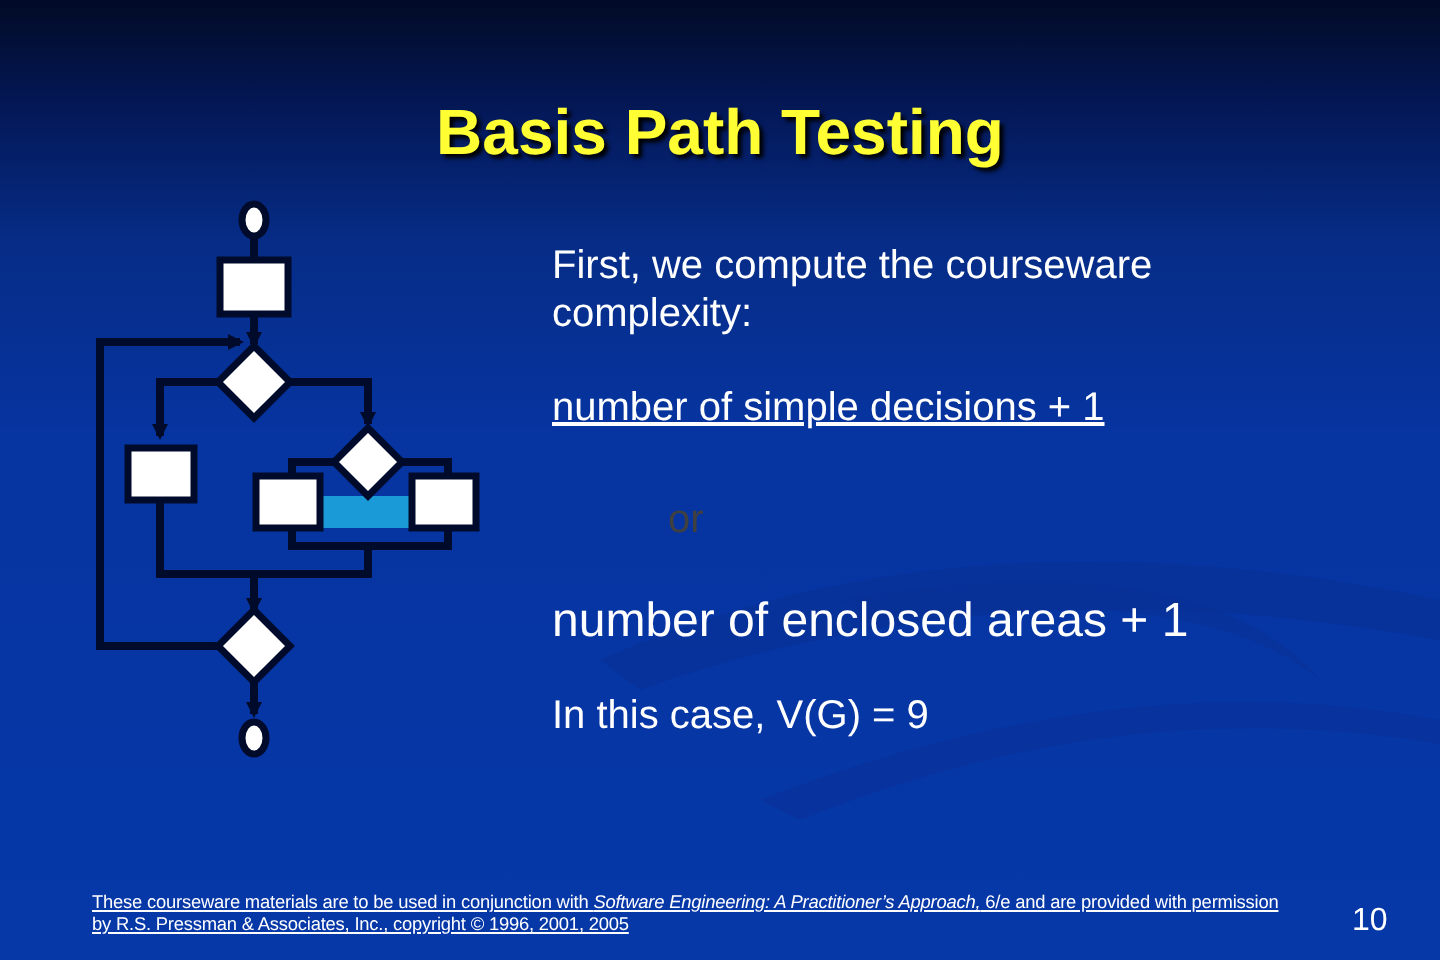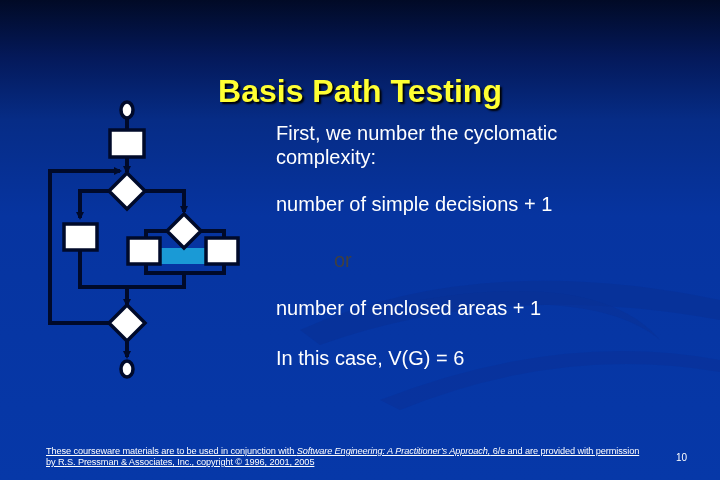--- a/index.html
+++ b/index.html
@@ -6,34 +6,33 @@
     body {
       width: 720px; height: 480px; overflow: hidden; position: relative;
       background: linear-gradient(180deg, #010a26 0%, #04195a 12%, #062c86 25%, #0634a0 45%, #0636a4 70%, #0638a8 100%);
       font-family: "Liberation Sans", sans-serif;
     }
     .swoosh { position: absolute; left: 0; top: 0; width: 720px; height: 480px; pointer-events: none; }
     .title {
       position: absolute; left: 0; width: 720px; top: 48px; text-align: center;
       color: #ffff33; font-weight: bold; font-size: 32px; letter-spacing: 0px;
       text-shadow: 2px 2px 2px #000000;
-      margin-top: 25px;
     }
     .flow { position: absolute; left: 0; top: 0; }
     .p1 { position: absolute; left: 276px; top: 121px; width: 380px; color: #fff; font-size: 20px; line-height: 24px; }
-    .p2 { position: absolute; left: 276px; top: 193px; color: #fff; font-size: 20px; white-space: nowrap; }
+    .p2 { position: absolute; left: 276px; top: 193px; color: #fff; font-size: 20px; white-space: nowrap; text-decoration: underline; }
     .p3 { position: absolute; left: 334px; top: 249px; color: #404040; font-size: 20px; white-space: nowrap; }
-    .p4 { position: absolute; left: 276px; top: 297px; color: #fff; font-size: 20px; white-space: nowrap; }
+    .p4 { position: absolute; left: 276px; top: 297px; color: #fff; font-size: 24px; white-space: nowrap; }
     .p5 { position: absolute; left: 276px; top: 347px; color: #fff; font-size: 20px; white-space: nowrap; }
     .footer {
       position: absolute; left: 46px; top: 446px; width: 600px;
       color: #ffffff; font-size: 9.2px; line-height: 11px; letter-spacing: -0.1px; text-decoration: underline;
     }
     .footer i { font-style: italic; }
-    .pagenum { position: absolute; left: 676px; top: 452px; color: #ffffff; font-size: 10px; }
+    .pagenum { position: absolute; left: 676px; top: 452px; color: #ffffff; font-size: 16px; }
   </style>
 </head>
 <body>
 
 <svg class="swoosh" viewBox="0 0 720 480">
   <path d="M300 330 Q 480 250 720 300 L720 320 Q 500 280 320 345 Z" fill="#0a2f94" opacity="0.55"></path>
   <path d="M380 400 Q 560 330 720 360 L720 372 Q 560 345 400 410 Z" fill="#0a2f94" opacity="0.45"></path>
   <path d="M420 300 Q 600 270 660 340 Q 600 290 440 310 Z" fill="#0a2f94" opacity="0.5"></path>
 </svg>
 
@@ -74,21 +73,21 @@
     <polygon points="127,173 145,191 127,209 109,191"></polygon>
     <rect x="64" y="224" width="33" height="26"></rect>
     <polygon points="184,214 201,231 184,248 167,231"></polygon>
     <rect x="128" y="238" width="32" height="26"></rect>
     <rect x="206" y="238" width="32" height="26"></rect>
     <polygon points="127,305 145,323 127,341 109,323"></polygon>
     <ellipse cx="127" cy="369" rx="6" ry="8"></ellipse>
   </g>
 </svg>
 
-<div class="p1">First, we number the cyclomatic complexity:</div>
+<div class="p1">First, we compute the courseware complexity:</div>
 <div class="p2">number of simple decisions + 1</div>
 <div class="p3">or</div>
 <div class="p4">number of enclosed areas + 1</div>
-<div class="p5">In this case, V(G) = 6</div>
+<div class="p5">In this case, V(G) = 9</div>
 
 <div class="footer"><span>These courseware materials are to be used in conjunction with </span><i>Software Engineering: A Practitioner’s Approach,</i><span> 6/e and are provided with permission by R.S. Pressman &amp; Associates, Inc., copyright © 1996, 2001, 2005</span></div>
 
 <div class="pagenum">10</div>
 
 </body></html>

